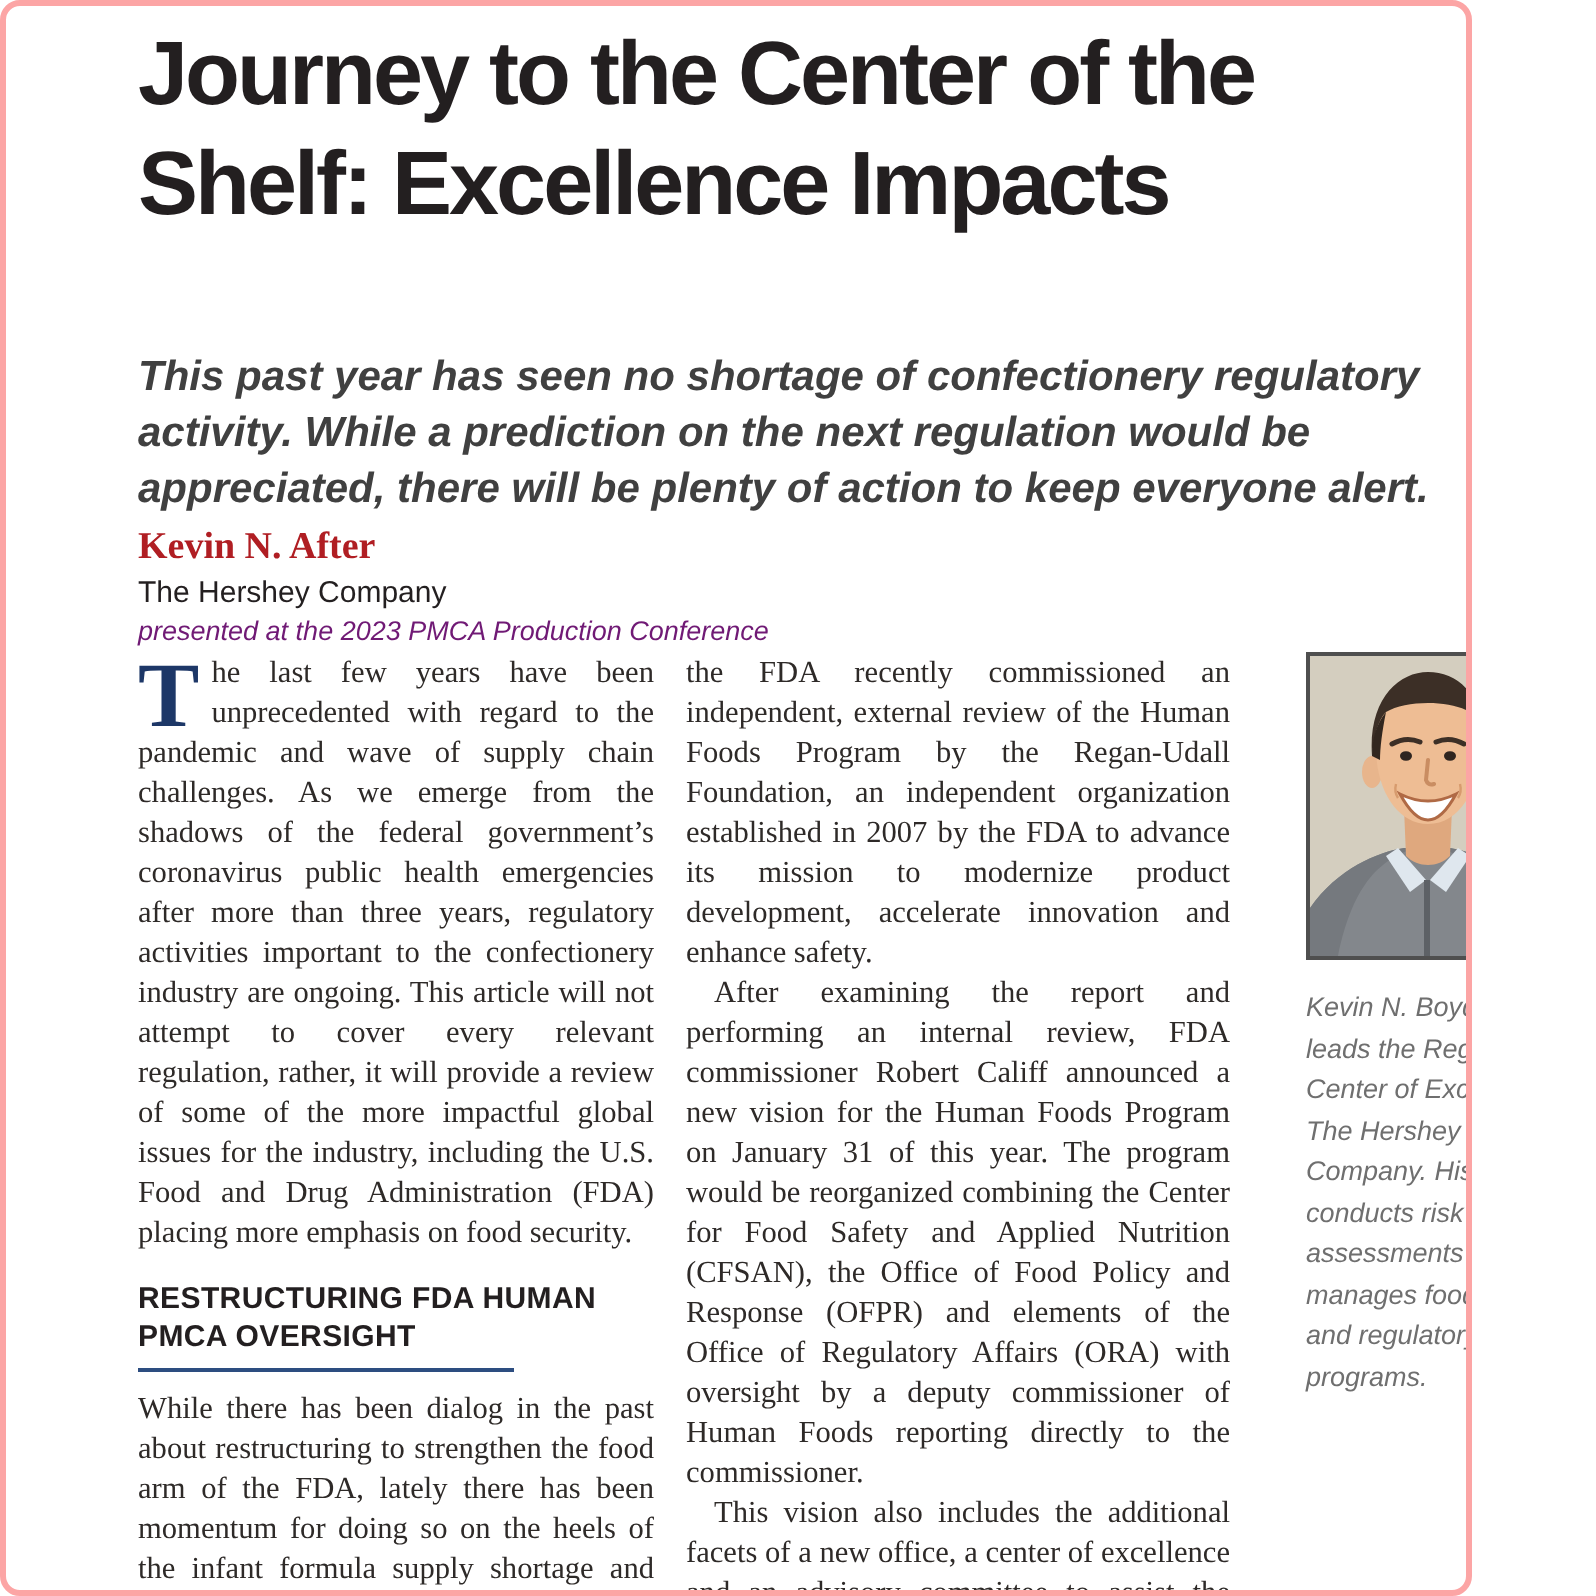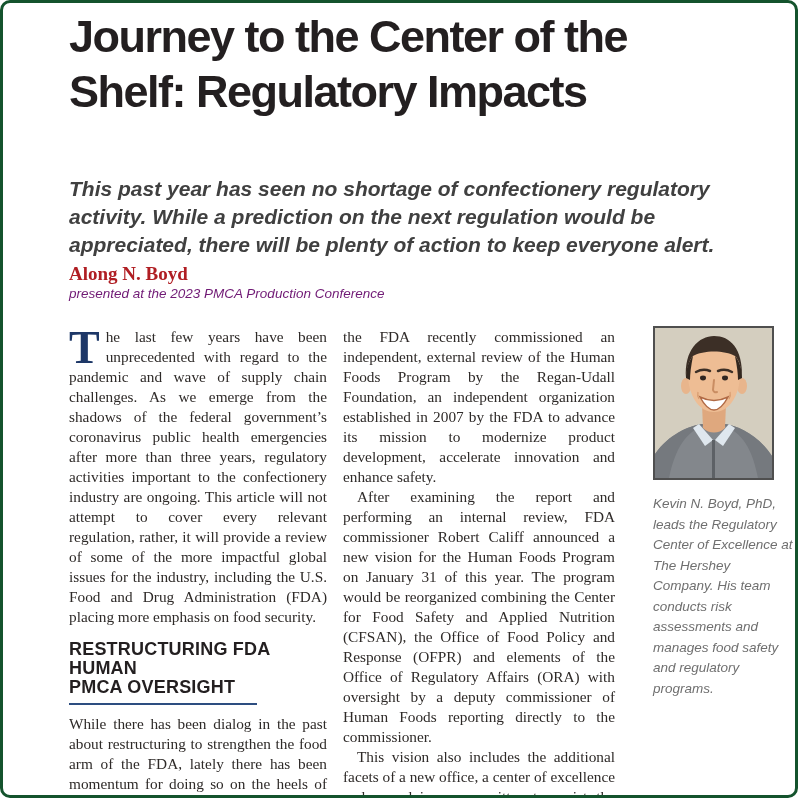--- a/index.html
+++ b/index.html
@@ -1,21 +1,21 @@
 <!DOCTYPE html>
 <html lang="en"><head>
 <meta charset="utf-8">
 <style>
   html, body { margin: 0; padding: 0; background: #ffffff; }
   .page {
     position: relative;
-    width: 798px; height: 798px;
+    width: 736px; height: 798px;
     box-sizing: border-box;
     background: #ffffff;
-    border: 3px solid #14532d;
+    border: 3px solid #fca5a5;
     border-radius: 10px;
     overflow: hidden;
     font-family: "Liberation Serif", serif;
     color: #2e2a28;
   }
 
   
   h1.title {
     position: absolute; left: 66px; top: 6px; width: 706px;
     margin: 0;
@@ -72,21 +72,21 @@
     font-weight: bold;
     font-size: 46px; line-height: 36px;
     padding: 3px 6px 0 0;
     color: #1d3767;
   }
 
   h2.section-heading {
     margin: 13px 0 0 0;
     font-family: "Liberation Sans", sans-serif;
     font-weight: bold;
-    font-size: 18px; line-height: 19px;
+    font-size: 15px; line-height: 19px;
     letter-spacing: 0.2px;
     color: #231f20;
   }
   .heading-rule {
     width: 188px; height: 2px;
     background: #2d4d80;
     margin: 6px 0 9px 0;
   }
 
   
@@ -109,27 +109,28 @@
     color: #6f6f6f;
   }
 </style>
 </head>
 <body>
 
 <div class="page">
 
   <h1 class="title">
     <span>Journey to the Center of the</span>
-    <span>Shelf: Regulatory Impacts</span>
+    <span>Shelf: Excellence Impacts</span>
   </h1>
 
   <p class="deck">This past year has seen no shortage of confectionery regulatory activity. While a prediction on the next regulation would be appreciated, there will be plenty of action to keep everyone alert.</p>
 
   <div class="byline">
-    <div class="author-name">Along N. Boyd</div>
+    <div class="author-name">Kevin N. After</div>
+    <div class="author-company">The Hershey Company</div>
     <div class="author-credit">presented at the 2023 PMCA Production Conference</div>
   </div>
 
   <section class="col1">
     <p class="body"><span class="dropcap">T</span><span>he last few years have been unprecedented with regard to the pandemic and wave of supply chain challenges. As we emerge from the shadows of the federal government’s coronavirus public health emergencies after more than three years, regulatory activities important to the confectionery industry are ongoing. This article will not attempt to cover every relevant regulation, rather, it will provide a review of some of the more impactful global issues for the industry, including the U.S. Food and Drug Administration (FDA) placing more emphasis on food security.</span></p>
     <h2 class="section-heading">
       <span>RESTRUCTURING FDA HUMAN</span><br>
       <span>PMCA OVERSIGHT</span>
     </h2>
     <div class="heading-rule"></div>

